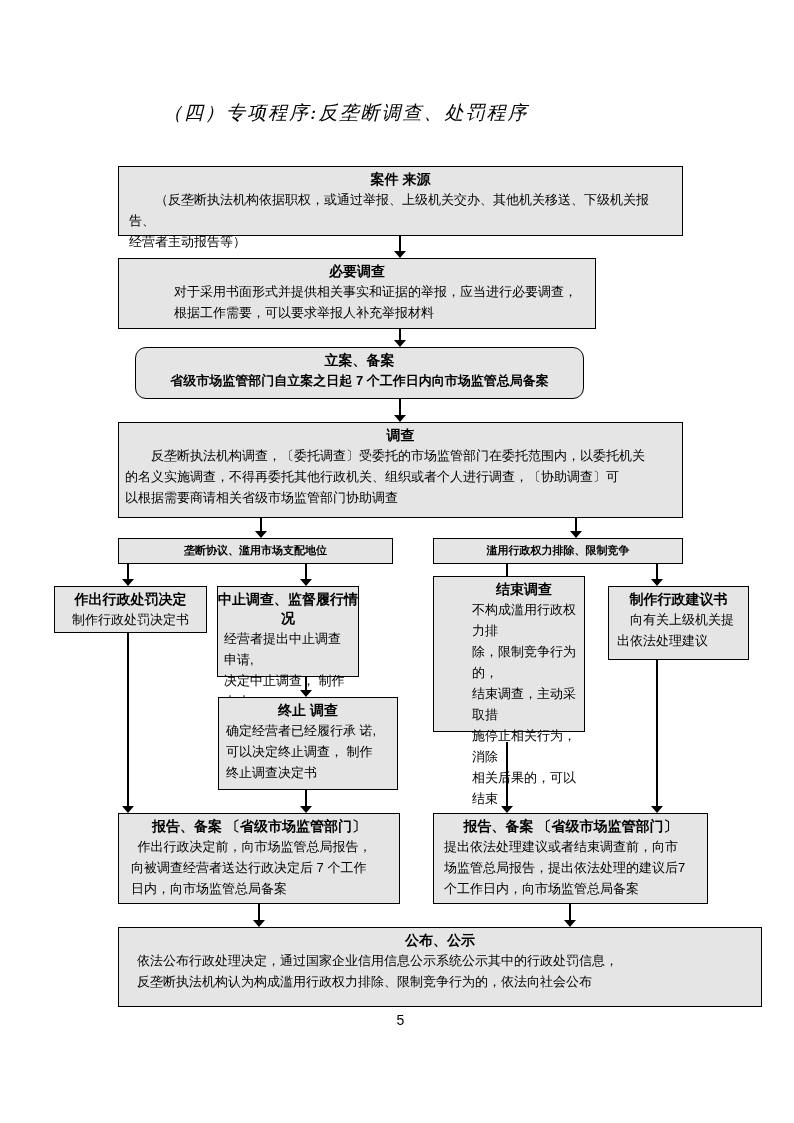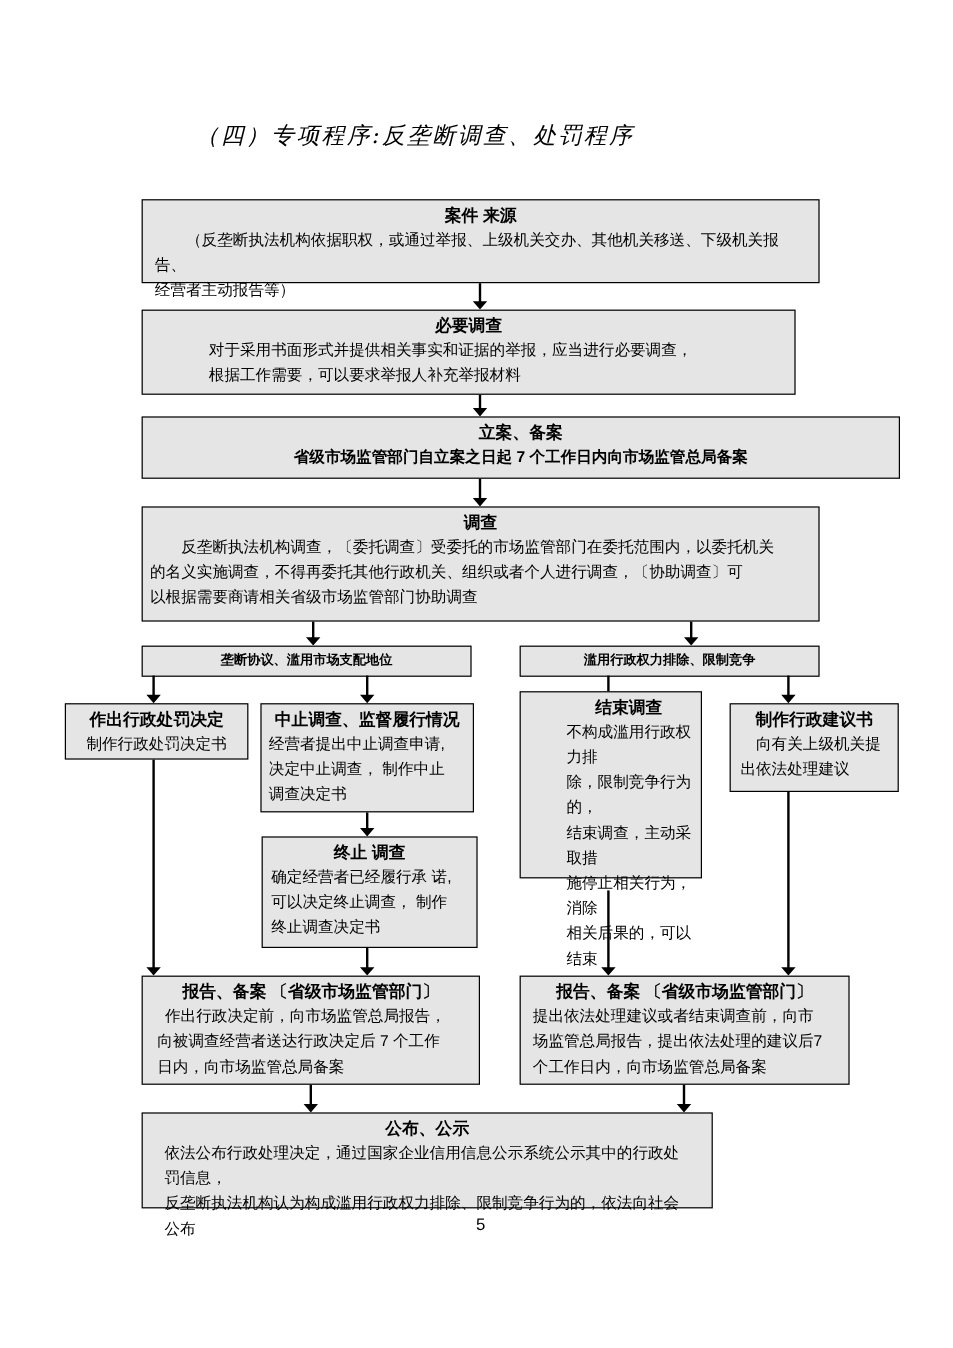--- a/index.html
+++ b/index.html
@@ -60,28 +60,28 @@
 
   <div class="doc-title">（四）专项程序:反垄断调查、处罚程序</div>
 
   <div class="fbox" style="left:118px;top:166px;width:565px;height:70px;">
     <span class="fbox-title">案件 来源</span>
     <span class="fbox-body b-case">（反垄断执法机构依据职权，或通过举报、上级机关交办、其他机关移送、下级机关报告、
 经营者主动报告等）</span>
   </div>
   <div class="arrow" style="left:393.5px;top:236px;height:22px;"></div>
 
-  <div class="fbox" style="left:118px;top:258px;width:545px;height:71px;">
+  <div class="fbox" style="left:118px;top:258px;width:478px;height:71px;">
     <span class="fbox-title">必要调查</span>
     <span class="fbox-body b-nec">对于采用书面形式并提供相关事实和证据的举报，应当进行必要调查，
 根据工作需要，可以要求举报人补充举报材料</span>
   </div>
   <div class="arrow" style="left:393.5px;top:329px;height:18px;"></div>
 
-  <div class="fbox" style="left:118px;top:347px;width:632px;height:52px;">
+  <div class="fbox" style="left:135px;top:347px;width:449px;height:52px;border-radius:11px;">
     <span class="fbox-title">立案、备案</span>
     <span class="fbox-body b-fil">省级市场监管部门自立案之日起 7 个工作日内向市场监管总局备案</span>
   </div>
   <div class="arrow" style="left:393.5px;top:399px;height:23px;"></div>
 
   <div class="fbox" style="left:118px;top:422px;width:565px;height:96px;">
     <span class="fbox-title">调查</span>
     <span class="fbox-body b-inv">反垄断执法机构调查，〔委托调查〕受委托的市场监管部门在委托范围内，以委托机关
 的名义实施调查，不得再委托其他行政机关、组织或者个人进行调查，〔协助调查〕可
 以根据需要商请相关省级市场监管部门协助调查</span>
@@ -98,21 +98,21 @@
   <div class="arrow" style="left:121.5px;top:563px;height:23px;"></div>
   <div class="arrow" style="left:299.5px;top:563px;height:23px;"></div>
   <div class="arrow" style="left:500.5px;top:563px;height:23px;"></div>
   <div class="arrow" style="left:650.5px;top:563px;height:23px;"></div>
 
   <div class="fbox" style="left:54px;top:586px;width:153px;height:47px;">
     <span class="fbox-title">作出行政处罚决定</span>
     <span class="fbox-body b-center">制作行政处罚决定书</span>
   </div>
 
-  <div class="fbox" style="left:217px;top:586px;width:178px;height:91px;">
+  <div class="fbox" style="left:217px;top:586px;width:142px;height:91px;">
     <span class="fbox-title">中止调查、监督履行情况</span>
     <span class="fbox-body b-susp">经营者提出中止调查申请,
 决定中止调查， 制作中止
 调查决定书</span>
   </div>
 
   <div class="fbox" style="left:433px;top:576px;width:152px;height:156px;padding-left:30px;">
     <span class="fbox-title">结束调查</span>
     <span class="fbox-body b-end">不构成滥用行政权力排
 除，限制竞争行为的，
@@ -152,21 +152,21 @@
   <div class="fbox" style="left:433px;top:813px;width:275px;height:91px;">
     <span class="fbox-title">报告、备案 〔省级市场监管部门〕</span>
     <span class="fbox-body b-repr">提出依法处理建议或者结束调查前，向市
 场监管总局报告，提出依法处理的建议后7
 个工作日内，向市场监管总局备案</span>
   </div>
 
   <div class="arrow" style="left:252.5px;top:904px;height:23px;"></div>
   <div class="arrow" style="left:563.5px;top:904px;height:23px;"></div>
 
-  <div class="fbox" style="left:118px;top:927px;width:476px;height:80px;">
+  <div class="fbox" style="left:118px;top:927px;width:644px;height:80px;">
     <span class="fbox-title">公布、公示</span>
     <span class="fbox-body b-pub">依法公布行政处理决定，通过国家企业信用信息公示系统公示其中的行政处罚信息，
 反垄断执法机构认为构成滥用行政权力排除、限制竞争行为的，依法向社会公布</span>
   </div>
 
   <div class="page-num">5</div>
 
 </div>
 
 </body></html>

